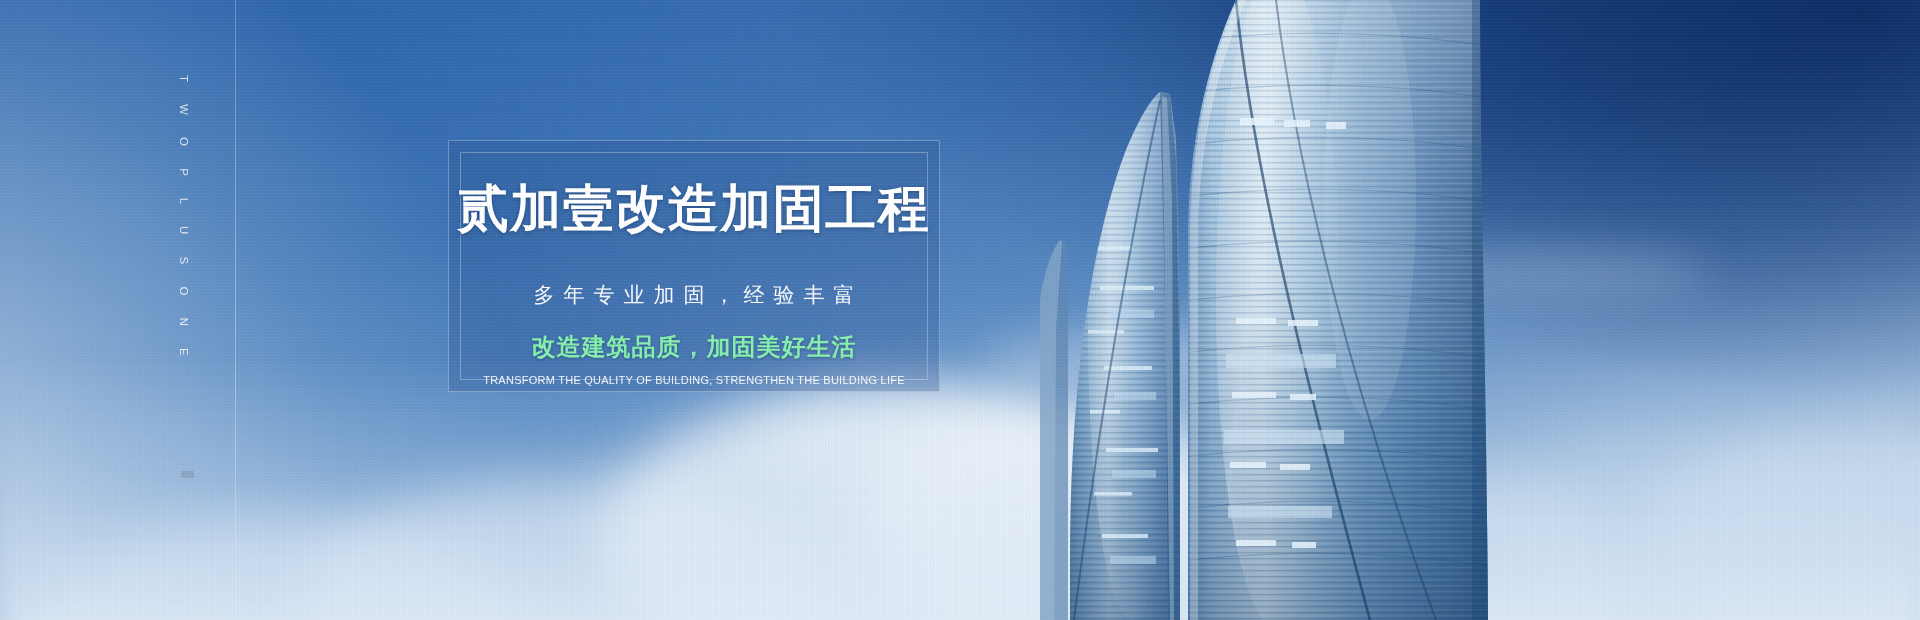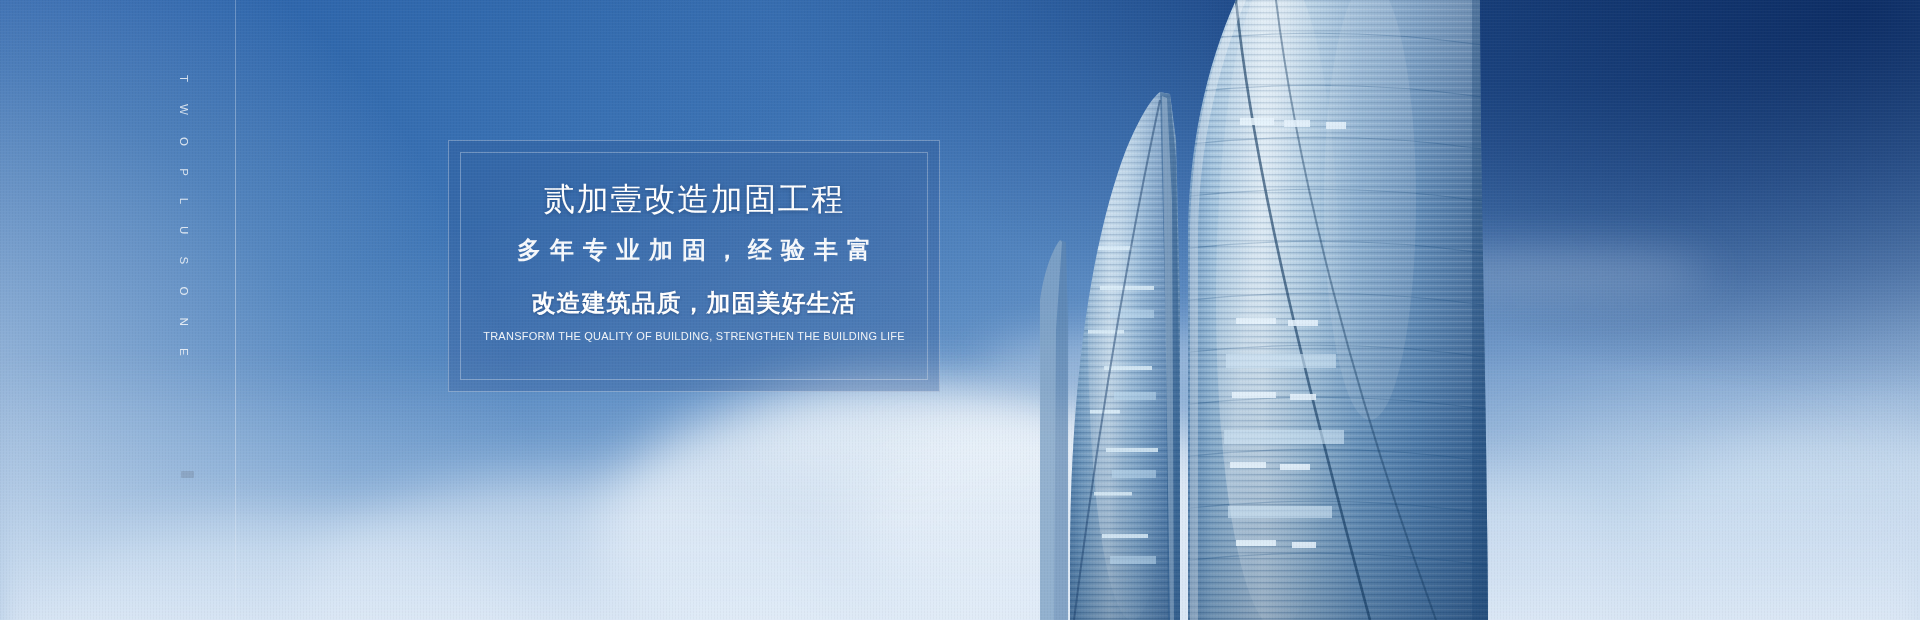--- a/index.html
+++ b/index.html
@@ -85,32 +85,32 @@
     position:absolute;left:11px;top:11px;right:11px;bottom:11px;
     border:1px solid rgba(255,255,255,.30);
     box-sizing:border-box;
   }
   .tb-content{
     position:absolute;inset:0;display:flex;flex-direction:column;
     align-items:center;justify-content:flex-start;padding-top:42px;
     box-sizing:border-box;
   }
   .t-title{
-    color:#ffffff;font-size:32px;font-weight:400;letter-spacing:1.5px;
+    color:#ffffff;font-size:51px;font-weight:700;letter-spacing:1.5px;
     line-height:1;text-shadow:0 1px 4px rgba(10,35,80,.42);
     font-family:"DejaVu Sans","Liberation Sans",sans-serif;
   }
   .t-sub{
-    margin-top:23px;color:rgba(255,255,255,.96);
-    font-size:24px;font-weight:700;letter-spacing:9px;
+    margin-top:51px;color:rgba(255,255,255,.96);
+    font-size:21px;font-weight:400;letter-spacing:9px;
     text-indent:9px;line-height:1;
     font-family:"DejaVu Sans","Liberation Sans",sans-serif;
   }
   .t-tag{
-    margin-top:29px;color:#ffffff;font-size:24px;font-weight:700;
+    margin-top:29px;color:#86efac;font-size:24px;font-weight:700;
     letter-spacing:1px;line-height:1;text-shadow:0 1px 3px rgba(10,35,80,.40);
     font-family:"DejaVu Sans","Liberation Sans",sans-serif;
   }
   .t-en{
     margin-top:16px;color:rgba(255,255,255,.93);
     font-size:11px;font-weight:400;letter-spacing:.25px;line-height:1;
   }
   .grain{
     position:absolute;inset:0;pointer-events:none;opacity:.05;
     background-image:

